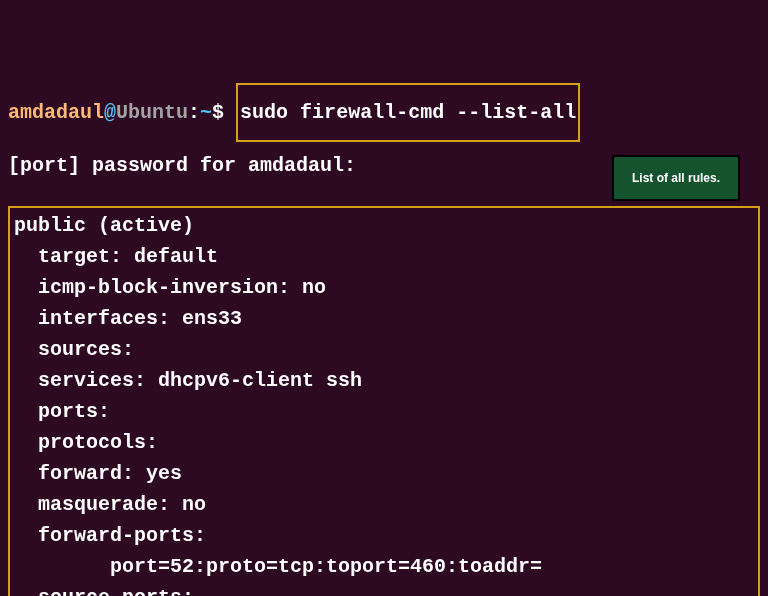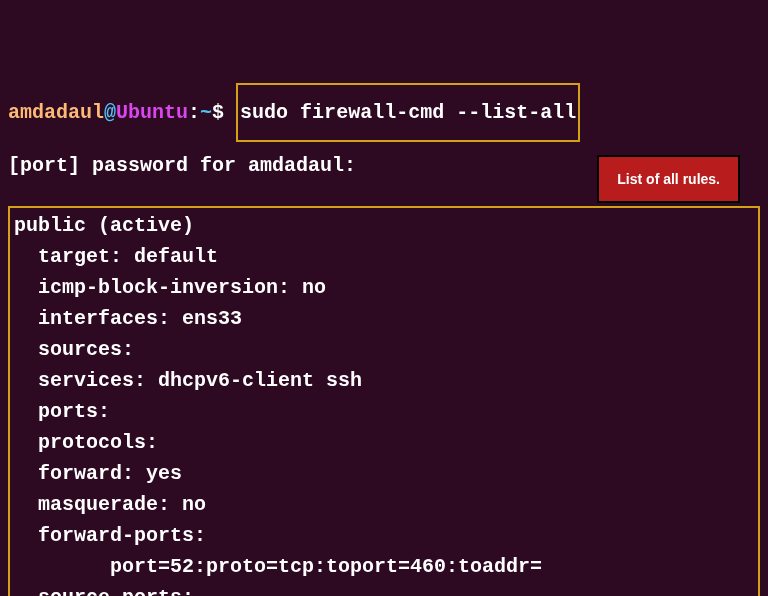--- a/index.html
+++ b/index.html
@@ -11,44 +11,44 @@
       width: 768px;
       height: 596px;
       overflow: hidden;
       white-space: pre;
       color: #ffffff;
       padding: 6px 8px;
       position: relative;
     }
     .user { color: #fdba74; }
     .at { color: #4fc3f7; }
-    .host { color: #d946ef; }
+    .host { color: #a3a3a3; }
     .colon { color: #ffffff; }
     .tilde { color: #4fc3f7; }
     .dollar { color: #ffffff; }
     .cmd-box {
       display: inline;
       border: 2px solid #d4a017;
       padding: 16px 2px;
     }
     .output-box {
       border: 2px solid #d4a017;
       padding: 2px 4px;
       margin-top: 2px;
       line-height: 1.55;
     }
     .annotation {
       position: absolute;
       right: 28px;
       top: 155px;
-      background: #b91c1c;
+      background: #14532d;
       color: #ffffff;
       font-family: Arial, sans-serif;
       font-weight: bold;
-      font-size: 14px;
+      font-size: 12px;
       padding: 14px 18px;
       border: 2px solid #000000;
       margin-left: 12px;
     }
     .line1 { line-height: 1.5; }
   </style>
 </head>
 <body>
 
 

